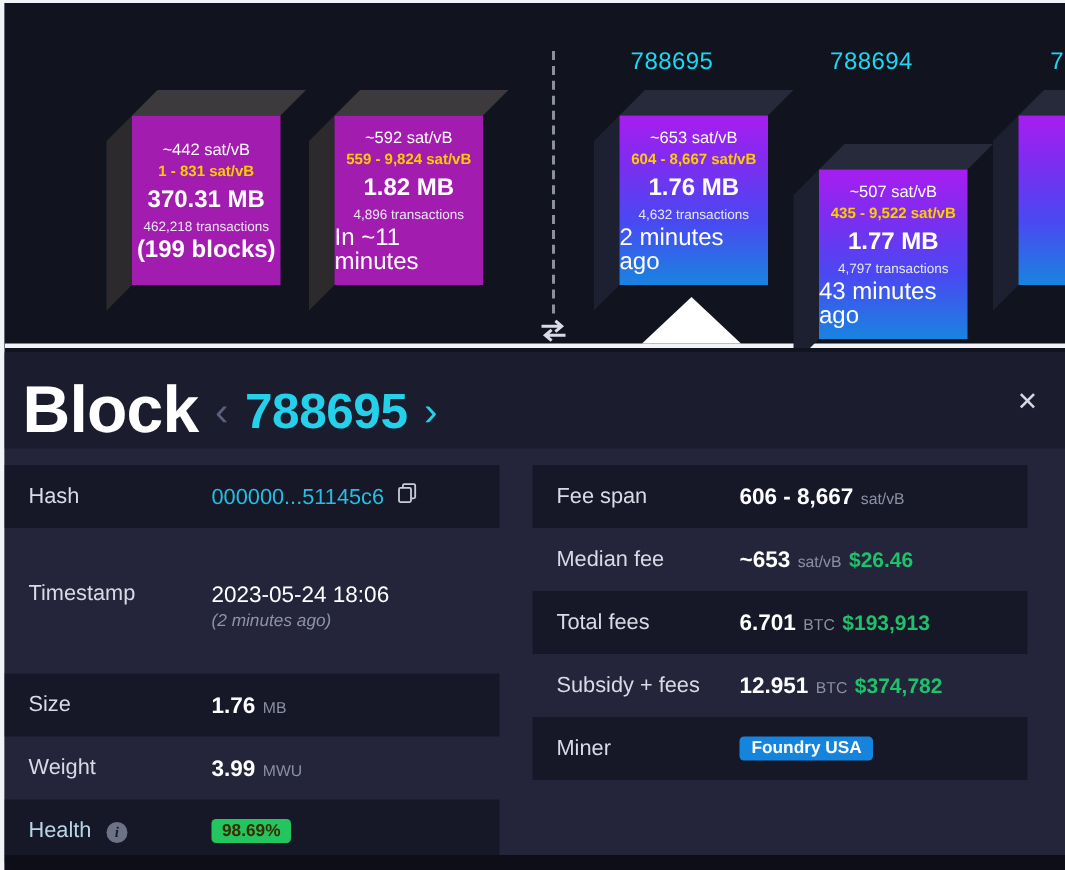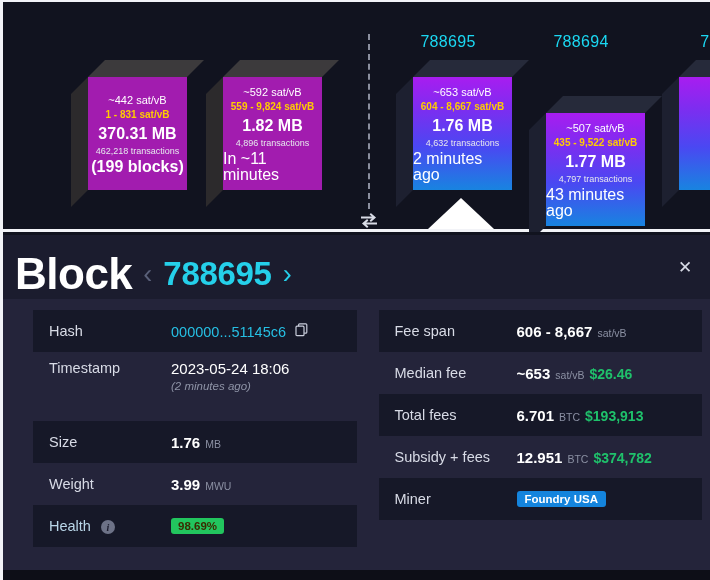--- a/index.html
+++ b/index.html
@@ -185,34 +185,34 @@
     color: #d6d9e4;
     font-size: 17px;
     text-align: center;
     line-height: 20px;
     cursor: pointer;
   }
 
   
   .tables {
     position: absolute;
-    left: 30px; top: 75px;
+    left: 0; top: 75px;
     right: 8px;
     display: flex;
     gap: 22px;
   }
   .detail-table { width: 330px; }
   .detail-row {
     display: flex;
     align-items: center;
     height: 42px;
     padding: 0 16px;
   }
   .detail-row.alt { background: #161828; }
-  .detail-row.tall { height: 69px; align-items: flex-start; padding-top: 8px; }
+  .detail-row.tall { height: 69px; align-items: flex-start; padding-top: 8px; margin-top: 28px; }
 
   .row-label {
     width: 122px;
     flex: 0 0 122px;
     color: #d8dbe6;
     font-size: 14.5px;
   }
   .row-label.tinted { color: #b9d6e8; }
   .row-value { color: #ffffff; font-size: 15px; display:flex; align-items:baseline; gap:5px; flex-wrap:wrap; }
   .unit { color: #8b90a3; font-size: 10.5px; }

